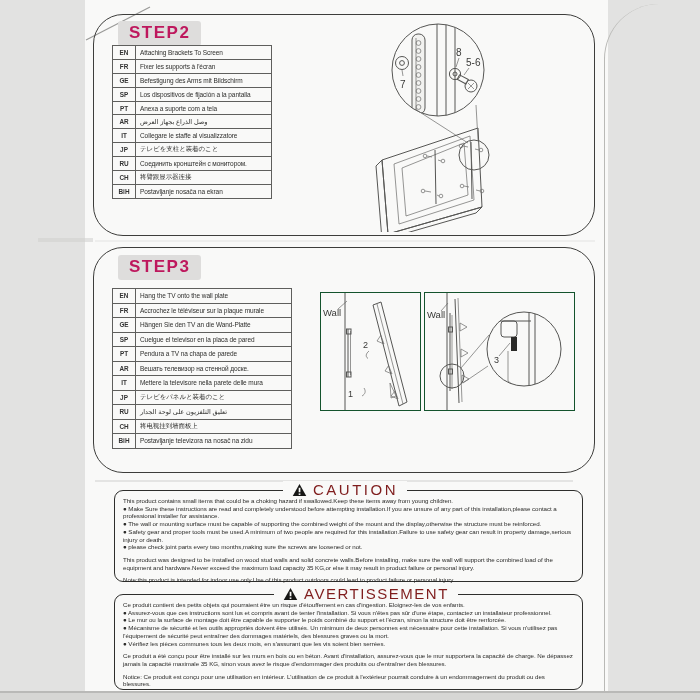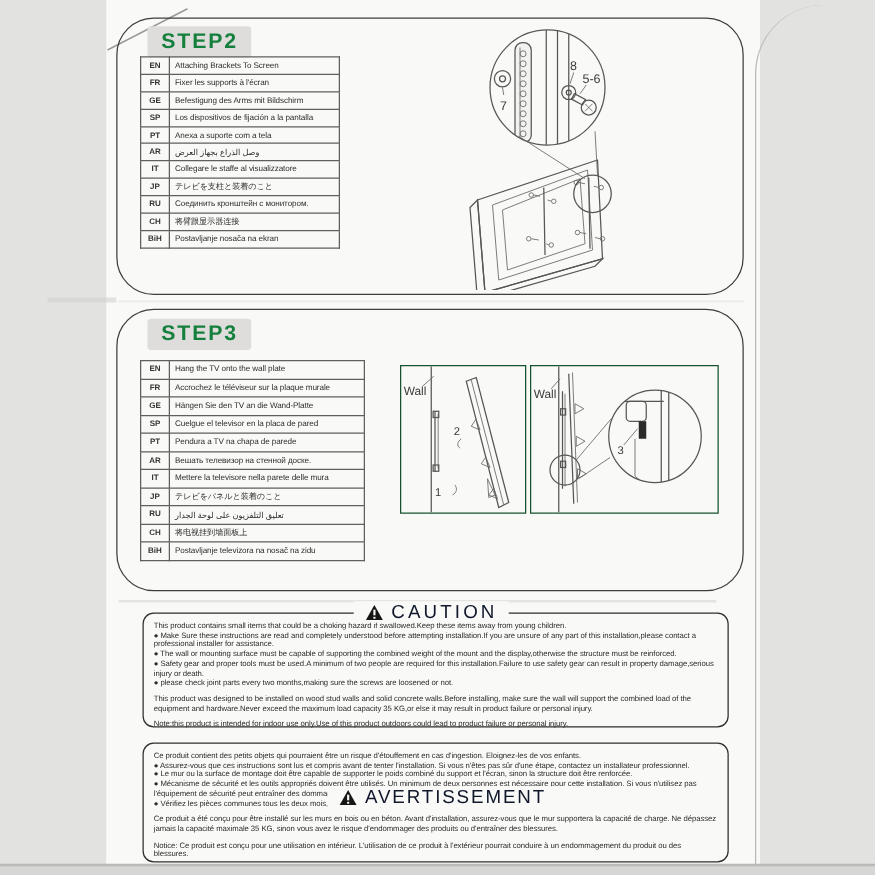--- a/index.html
+++ b/index.html
@@ -18,21 +18,21 @@
     position:absolute;left:604px;top:4px;width:90px;height:690px;
     border-left:1.5px solid #b9b9b6;border-top-left-radius:55px;
   }
   .curl-line{position:absolute;left:84px;top:4px;width:70px;height:40px;pointer-events:none;}
   .smudge{position:absolute;background:#cfcfcd;}
   .panel{
     position:absolute;border:1.3px solid #3e3e3c;border-radius:30px;background:transparent;
   }
   .step-heading{
     position:absolute;background:#dedddc;border-radius:3px;
-    padding:2px 11px 3px 11px;font-weight:bold;font-size:17px;letter-spacing:1.5px;color:#15803d;
+    padding:2px 11px 3px 11px;font-weight:bold;font-size:17px;letter-spacing:1.5px;color:#be185d;
   }
   table.lang-table{
     position:absolute;border-collapse:collapse;table-layout:fixed;background:transparent;
   }
   table.lang-table td{
     border:1px solid #5f5f5d;overflow:hidden;white-space:nowrap;padding:0 0 0 4px;
   }
   table.lang-table td.code{
     width:22px;text-align:center;font-weight:bold;font-size:6.4px;padding:0;color:#333;
   }
@@ -44,21 +44,21 @@
   svg .fillgray{fill:#f2f2f0;stroke:#565654;stroke-width:1;}
   svg text{fill:#3a3a38;font-family:"Liberation Sans",sans-serif;}
   .diagram-box{position:absolute;border:1px solid #14532d;background:transparent;}
   .warnbox{
     position:absolute;border:1.3px solid #2e2e2c;border-radius:9px;background:transparent;
   }
   .warn-title{
     position:absolute;display:flex;align-items:center;gap:6px;
     background:#f9f9f8;padding:0 9px;white-space:nowrap;
   }
-  .warn-title span{font-size:15px;letter-spacing:2.5px;color:#0f172a;}
+  .warn-title span{font-size:15px;letter-spacing:2.5px;color:#7f1d1d;}
   .warnbox .content{padding:6px 8px 0 8px;}
   .warnbox p{margin:0;font-size:6.2px;line-height:7.7px;letter-spacing:-0.05px;color:#2b2b29;}
   .warnbox p.gap{margin-top:5px;}
 </style>
 </head>
 <body>
 
 <div class="page"></div>
 <div class="page-edge"></div>
 <svg class="curl-line" viewBox="0 0 70 40">
@@ -342,20 +342,20 @@
   <div class="content">
     <p>Ce produit contient des petits objets qui pourraient être un risque d'étouffement en cas d'ingestion. Eloignez-les de vos enfants.</p>
     <p>● Assurez-vous que ces instructions sont lus et compris avant de tenter l'installation. Si vous n'êtes pas sûr d'une étape, contactez un installateur professionnel.</p>
     <p>● Le mur ou la surface de montage doit être capable de supporter le poids combiné du support et l'écran, sinon la structure doit être renforcée.</p>
     <p>● Mécanisme de sécurité et les outils appropriés doivent être utilisés. Un minimum de deux personnes est nécessaire pour cette installation. Si vous n'utilisez pas l'équipement de sécurité peut entraîner des dommages matériels, des blessures graves ou la mort.</p>
     <p>● Vérifiez les pièces communes tous les deux mois, en s'assurant que les vis soient bien serrées.</p>
     <p class="gap">Ce produit a été conçu pour être installé sur les murs en bois ou en béton. Avant d'installation, assurez-vous que le mur supportera la capacité de charge. Ne dépassez jamais la capacité maximale  35 KG, sinon vous avez le risque d'endommager des produits ou d'entraîner des blessures.</p>
     <p class="gap">Notice: Ce produit est conçu pour une utilisation en intérieur. L'utilisation de ce produit à l'extérieur pourrait conduire à un endommagement du produit ou des blessures.</p>
   </div>
 </section>
-<div class="warn-title" style="left:262px;top:585px;margin-top:44px;">
+<div class="warn-title" style="left:274px;top:585px;">
   <svg width="15" height="14" viewBox="0 0 20 18">
       <path d="M10 1 L19 17 H1 Z" fill="#161614"></path>
       <rect x="8.9" y="6" width="2.3" height="6" fill="#f9f9f8"></rect>
       <rect x="8.9" y="13.6" width="2.3" height="2" fill="#f9f9f8"></rect>
     </svg>
   <span style="letter-spacing:1.5px;">AVERTISSEMENT</span>
 </div>
 
 </body></html>

